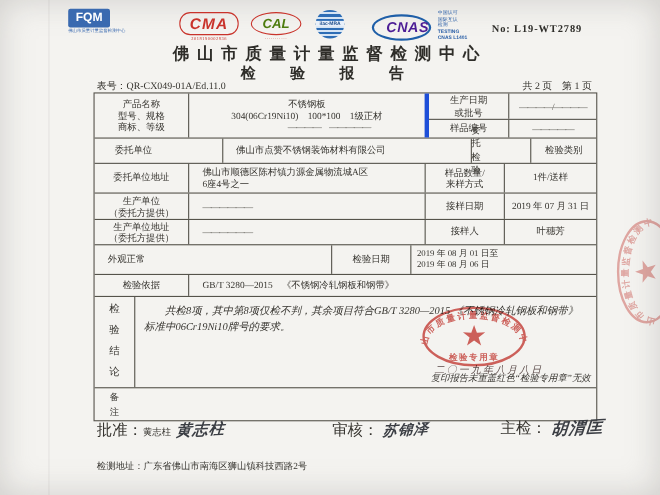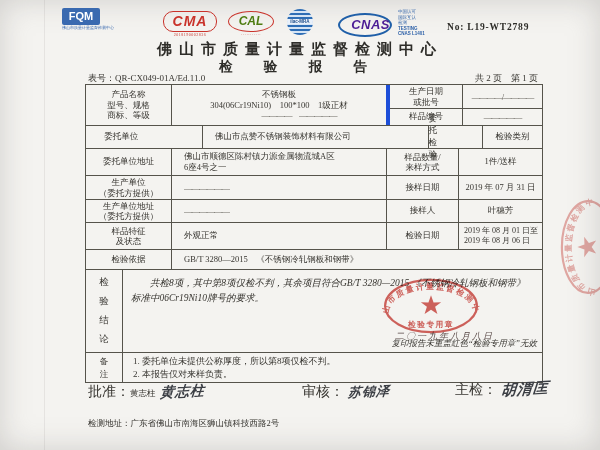--- a/index.html
+++ b/index.html
@@ -175,24 +175,20 @@
       <div class="cell c1 small2">
         <span>生产单位地址</span>
         <span>（委托方提供）</span>
       </div>
       <div class="cell c2 pl dash">——————</div>
       <div class="cell c3">接样人</div>
       <div class="cell c4">叶穗芳</div>
     </div>
 
     <div class="trow" style="height:26px;">
-      <div class="cell c1 small2">
-        <span>样品特征</span>
-        <span>及状态</span>
-      </div>
       <div class="cell c2 pl">外观正常</div>
       <div class="cell c3">检验日期</div>
       <div class="cell c4 small2" style="text-align:left;padding-left:5px;font-size:8px;">
         <span>2019 年 08 月 01 日至</span>
         <span>2019 年 08 月 06 日</span>
       </div>
     </div>
 
     <div class="trow" style="height:19px;">
       <div class="cell c1">检验依据</div>
@@ -210,24 +206,20 @@
         <div class="concl-text">共检8项，其中第8项仅检不判，其余项目符合GB/T 3280—2015 《不锈钢冷轧钢板和钢带》标准中06Cr19Ni10牌号的要求。</div>
         <div class="stamp-date">二〇一九年八月八日</div>
         <div class="concl-note">复印报告未重盖红色“检验专用章”无效</div>
       </div>
     </div>
 
     <div class="trow" style="height:29px;">
       <div class="cell cn">
         <span style="line-height:13px;">备</span>
         <span style="line-height:13px;">注</span>
-      </div>
-      <div class="cell remarks" style="flex:1;">
-        <div>1. 委托单位未提供公称厚度，所以第8项仅检不判。</div>
-        <div>2. 本报告仅对来样负责。</div>
       </div>
     </div>
   </div>
 
   <svg class="stamp" viewBox="0 0 200 120">
     <defs>
         <path id="arc1" d="M 14,82 A 88,47 0 1 1 186,82" fill="none"></path>
       </defs>
     <ellipse cx="100" cy="60" rx="95" ry="54" fill="none" stroke="#cf4a44" stroke-width="4.5"></ellipse>
     <text font-size="16.5" font-weight="bold" fill="#cf4a44" letter-spacing="4" font-family="Liberation Serif, serif">

